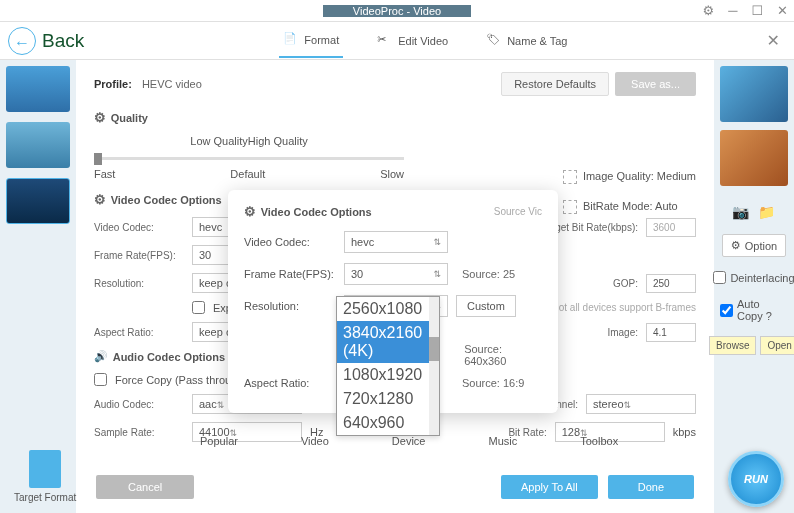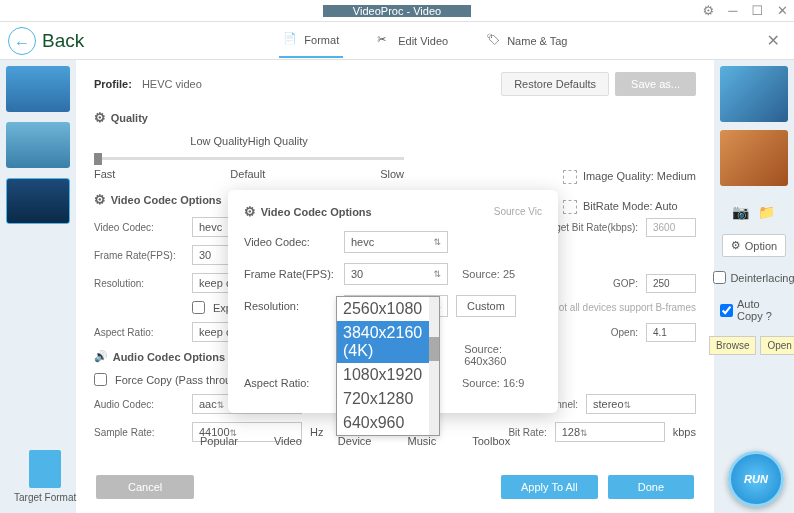--- a/index.html
+++ b/index.html
@@ -64,21 +64,21 @@
 .popup-row{display:flex;align-items:center;margin-bottom:10px;gap:8px}
 .popup-label{width:92px;font-size:11px;color:#555}
 .popup-select{border:1px solid #ccc;padding:4px 6px;width:104px;font-size:11px;background:#fff;display:flex;justify-content:space-between;align-items:center}
 .popup-info{font-size:11px;color:#666;margin-left:6px}
 .dropdown{position:absolute;left:108px;top:106px;width:104px;border:1px solid #999;background:#fff;z-index:11;box-shadow:0 2px 6px rgba(0,0,0,.15)}
 .dropdown-item{padding:3px 6px;font-size:16px;cursor:pointer}
 .dropdown-item.sel{background:#3a8fd8;color:#fff}
 .dropdown-scroll{position:absolute;right:0;top:0;bottom:0;width:10px;background:#eee}
 .dropdown-thumb{position:absolute;right:0;top:40px;width:10px;height:24px;background:#aaa}
 .custom-btn{border:1px solid #ccc;padding:4px 10px;font-size:11px;background:#fff}
-.bg-tabs{position:absolute;bottom:62px;left:180px;right:96px;display:flex;gap:36px;font-size:10px;color:#a8b8c0;padding:4px 20px}
+.bg-tabs{position:absolute;bottom:62px;left:180px;right:96px;display:flex;gap:63px;font-size:10px;color:#a8b8c0;padding:4px 20px}
 .subtle{color:#aaa;font-size:10px}
 .chev{font-size:9px;color:#888}
 </style>
 </head>
 <body>
 
 <div class="titlebar">
   <div class="titlebar-title">VideoProc - Video</div>
   <div class="titlebar-ctrls">
     <span>⚙</span>
@@ -180,21 +180,21 @@
       <span class="form-label"></span>
       <input type="checkbox" style="">
       <span>Expand Video</span>
       <span style="flex:1"></span>
       <span class="subtle">* Not all devices support B-frames</span>
     </div>
     <div class="form-row">
       <span class="form-label">Aspect Ratio:</span>
       <span class="form-input"><span>keep original</span></span>
       <span style="flex:1"></span>
-      <span class="form-label" style="width:auto">Open:</span>
+      <span class="form-label" style="width:auto">Image:</span>
       <span class="form-input small-input">4.1</span>
     </div>
 
     <div class="section-h">
       <span>🔊</span>
       <span>Audio Codec Options</span>
     </div>
     <div class="form-row">
       <input type="checkbox" style="">
       <span>Force Copy (Pass through audio stre</span>

